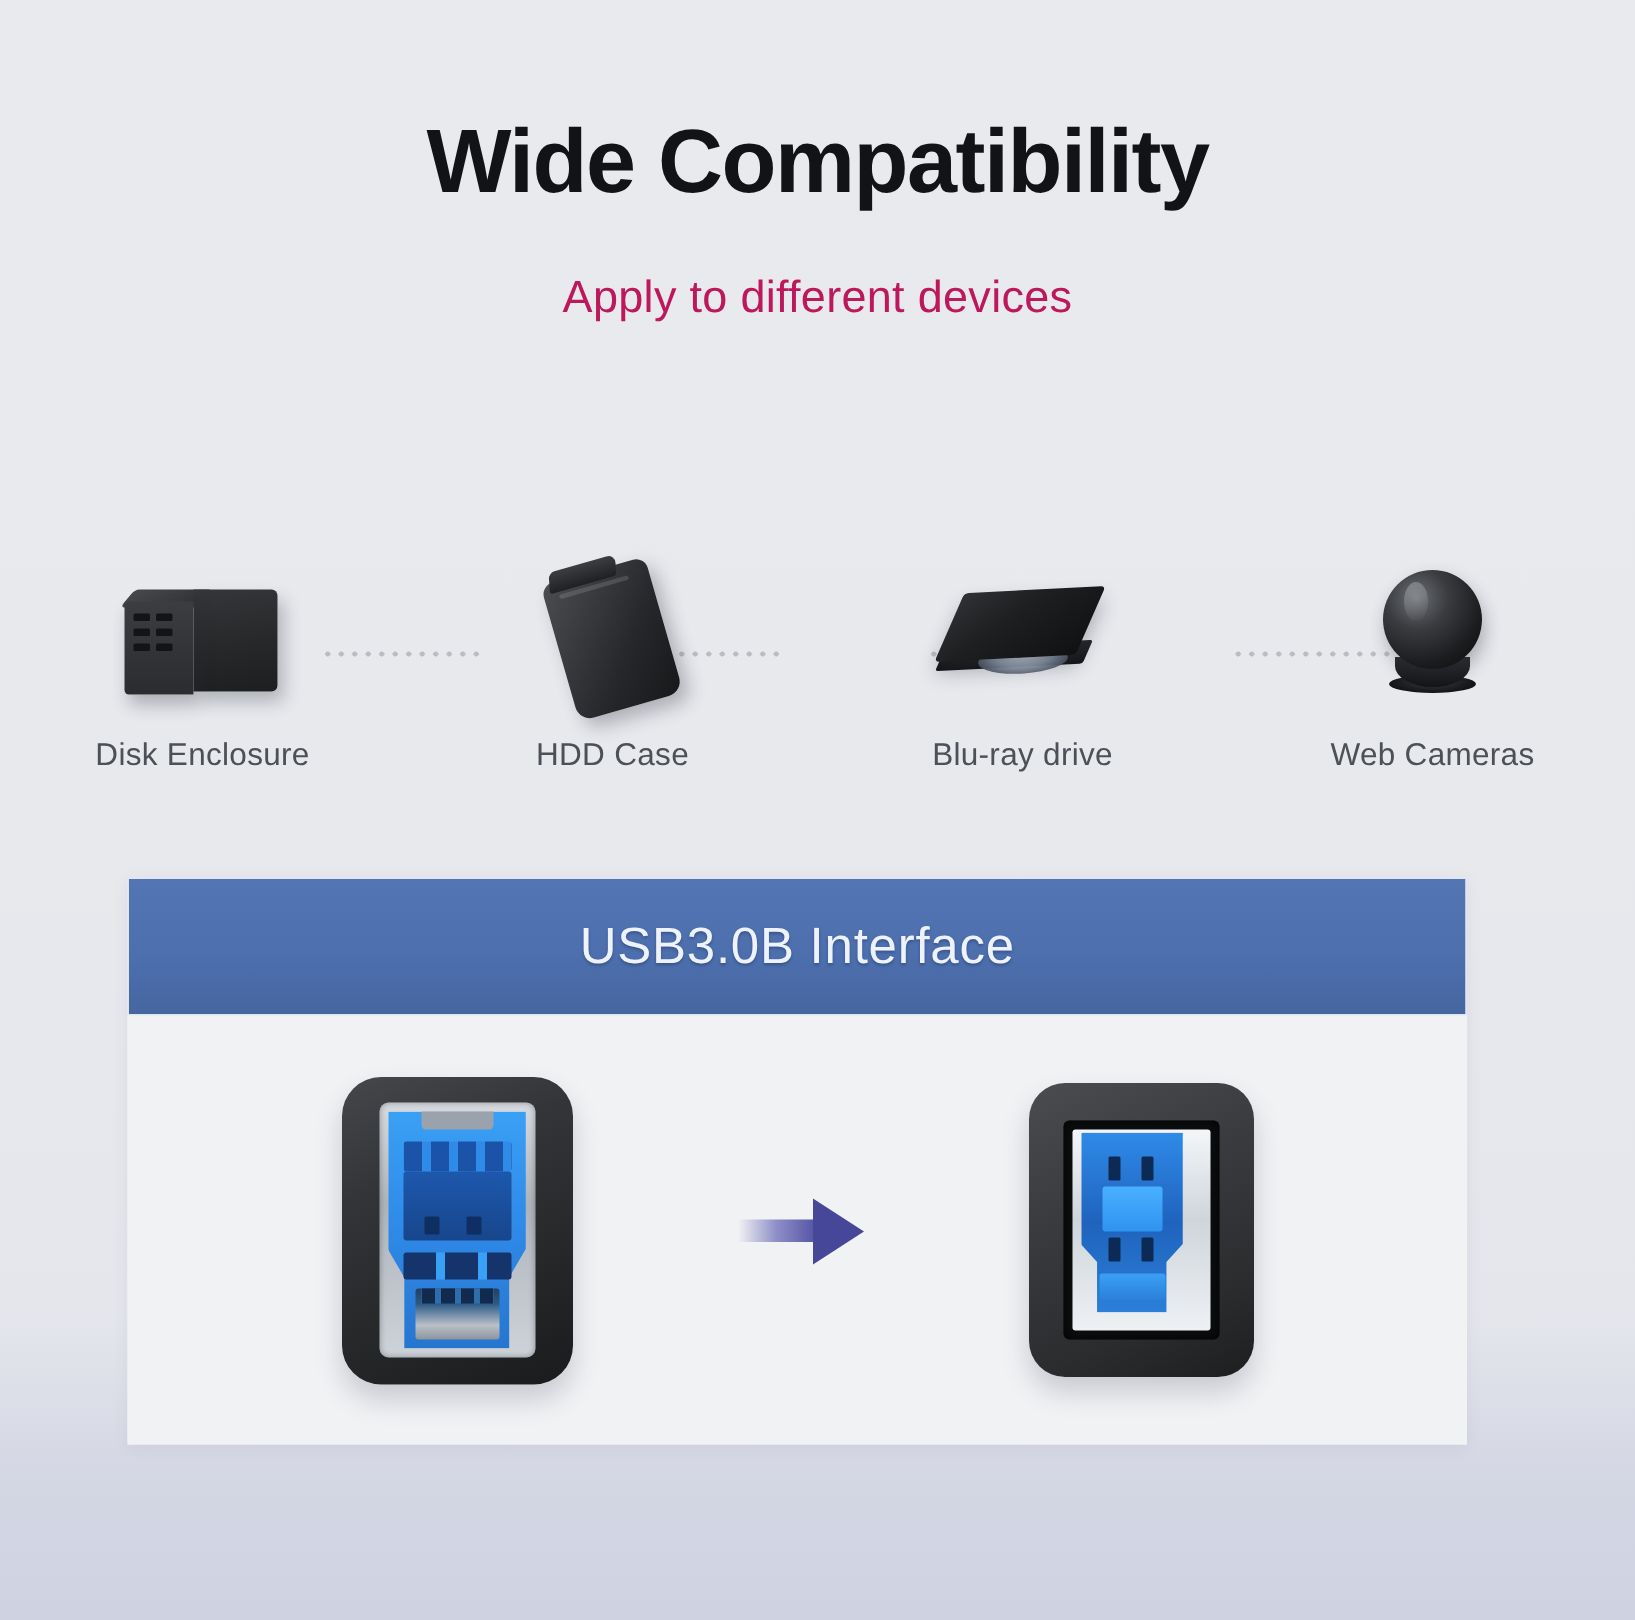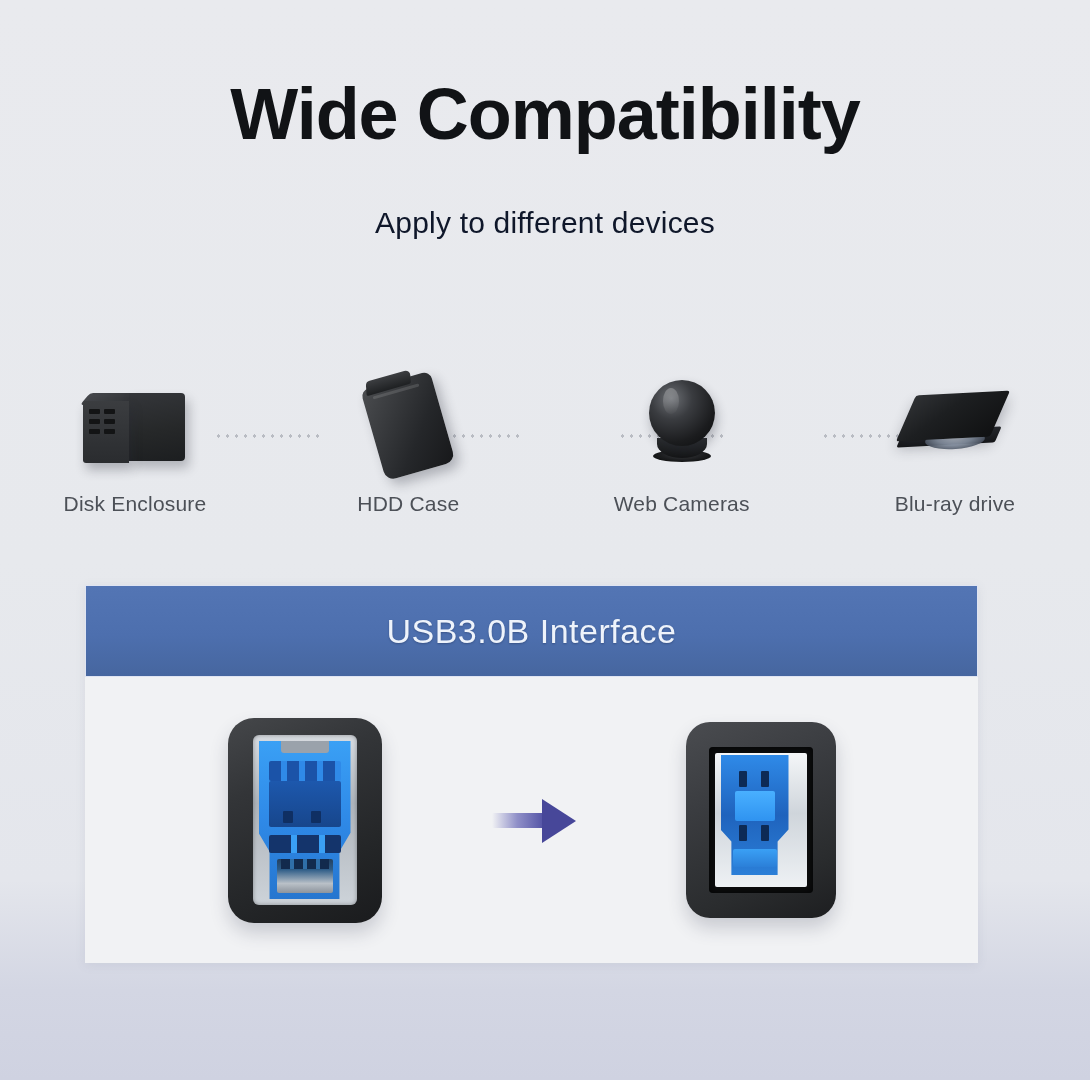--- a/index.html
+++ b/index.html
@@ -30,33 +30,33 @@
 
   
   .header {
     position: absolute;
     left: 0;
     top: 78px;
     width: 1090px;
     text-align: center;
   }
   .title {
-    font-size: 72px;
+    font-size: 60px;
     font-weight: bold;
     color: #111316;
     letter-spacing: -1px;
     line-height: 1.0;
     margin: 0;
     white-space: nowrap;
   }
   .subtitle {
-    margin: 12px;
+    margin: 0;
     padding-top: 44px;
     font-size: 30px;
-    color: #0f172a;
+    color: #be185d;
     font-weight: normal;
     letter-spacing: 0.2px;
   }
 
   
   .devices {
     position: absolute;
     left: 46px;
     top: 372px;
     width: 998px;
@@ -427,38 +427,38 @@
 
   <div class="device">
     <div class="device-art">
       <div class="hdd"></div>
     </div>
     <div class="device-label">HDD Case</div>
   </div>
 
   <div class="device">
     <div class="device-art">
+      <div class="bluray">
+        <div class="br-body"></div>
+        <div class="br-disc"></div>
+        <div class="br-top"></div>
+      </div>
+    </div>
+    <div class="device-label">Blu-ray drive</div>
+  </div>
+
+  <div class="device">
+    <div class="device-art">
       <div class="webcam">
         <div class="wc-foot"></div>
         <div class="wc-base"></div>
         <div class="wc-ball"></div>
       </div>
     </div>
     <div class="device-label">Web Cameras</div>
-  </div>
-
-  <div class="device">
-    <div class="device-art">
-      <div class="bluray">
-        <div class="br-body"></div>
-        <div class="br-disc"></div>
-        <div class="br-top"></div>
-      </div>
-    </div>
-    <div class="device-label">Blu-ray drive</div>
   </div>
 
 
 </div>
 
 <div class="card">
 
   <div class="card-banner">
     <span class="card-banner-text">USB3.0B Interface</span>
   </div>

